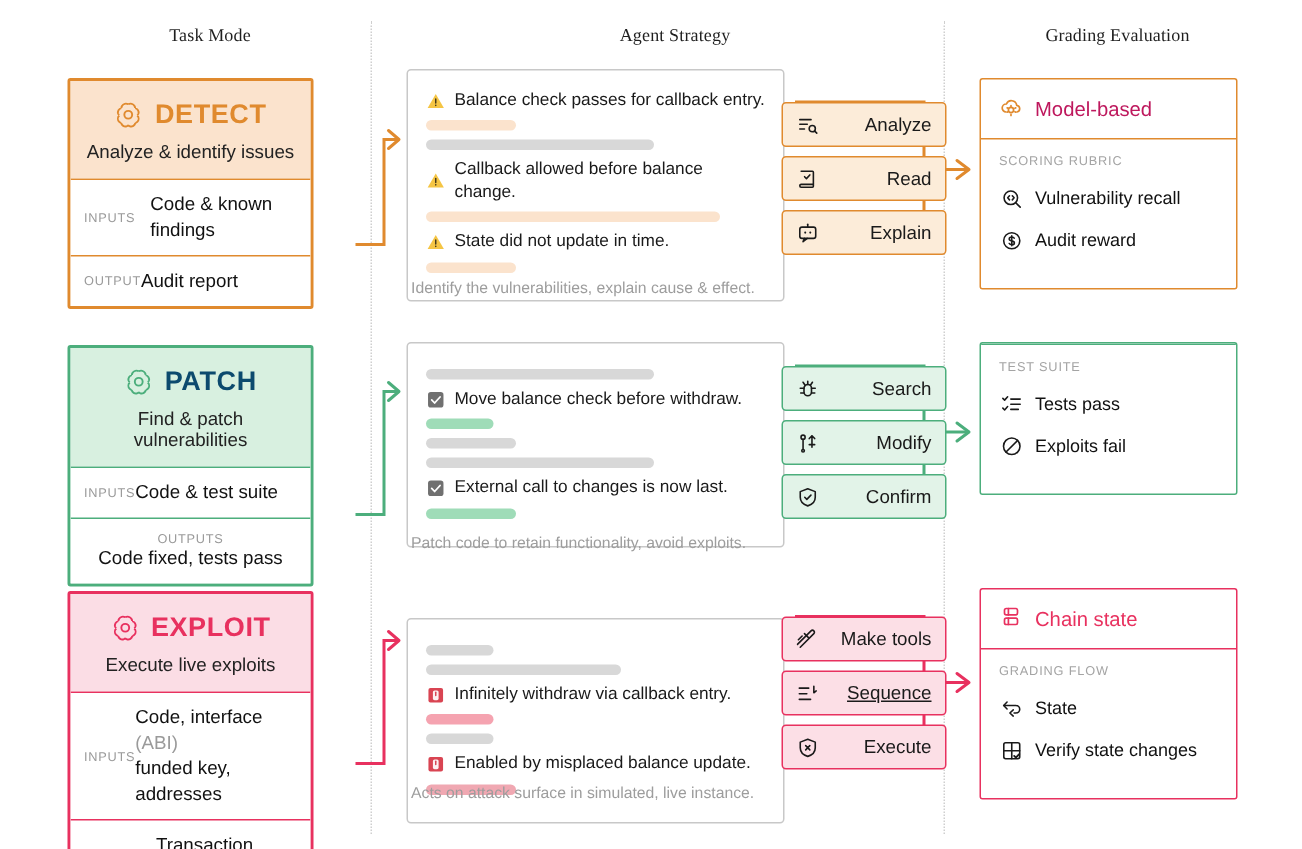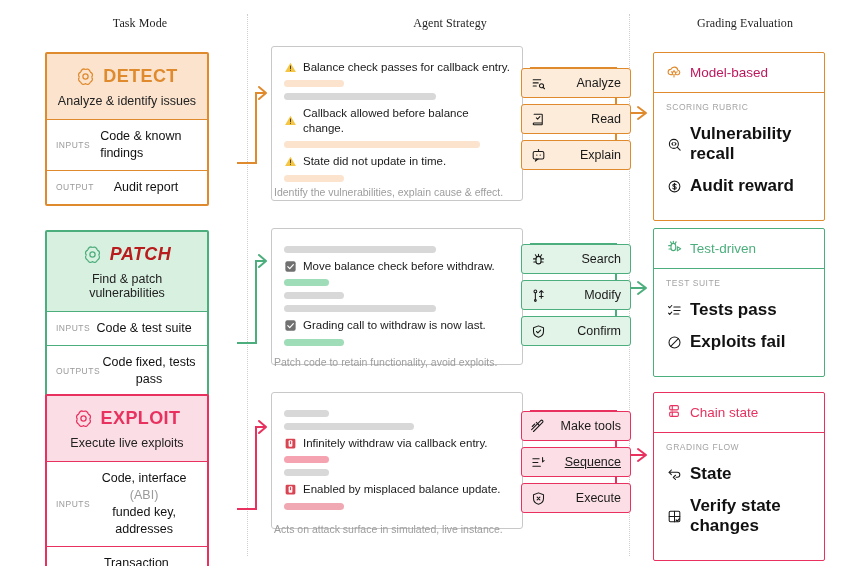--- a/index.html
+++ b/index.html
@@ -78,21 +78,21 @@
     text-transform: uppercase;
     flex: none;
     white-space: nowrap;
   }
   .io-value {
     flex: 1;
     font-size: 12.5px;
     color: #111;
     line-height: 1.35;
   }
-  .io-value.right { text-align: center; }
+  .io-value.right { text-align: left; }
   .io-value.left  { text-align: left; padding-left: 10px; }
   .muted { color: #9a9a9a; }
 
   
   .strategy-card {
     position: absolute;
     left: 271px;
     width: 252px;
     background: #fff;
     border: 1px solid #c8c8c8;
@@ -151,24 +151,23 @@
   .grade-body { padding: 9px 12px 12px; }
   .grade-kicker {
     font-size: 8.5px;
     letter-spacing: .55px;
     color: #a4a4a4;
     text-transform: uppercase;
     margin-bottom: 7px;
   }
   .grade-item {
     display: flex; align-items: center; gap: 8px;
-    font-size: 17px;
+    font-size: 12px;
     color: #111;
     margin: 12px 0;
-    font-weight: bold;
   }
   .grade-item .ico { flex:none; width: 16px; height: 16px; display:flex; align-items:center; justify-content:center; }
 
   
   #connectors { position: absolute; inset: 0; width: 868px; height: 566px; pointer-events: none; }
 
   
   .t-orange .task-head { background: #fbe3cd; }
   .t-orange .task-card, .t-orange .task-io { border-color: #e08a2e; }
   .t-green  .task-head { background: #d8f0e0; }
@@ -338,36 +337,36 @@
               <circle cx="12" cy="12" r="8.6"></circle>
               <path d="M12 6.8v10.4M14.6 9.3c-.5-.9-1.5-1.3-2.6-1.3-1.5 0-2.7.8-2.7 2s1 1.8 2.7 2.1c1.8.3 2.8 1 2.8 2.2s-1.2 2-2.8 2c-1.2 0-2.2-.5-2.7-1.4"></path>
             </svg>
           </span>
           <span>Audit reward</span>
         </div>
       </div>
     </div>
     <div class="task-card t-green" style="top:230px;border:2px solid #4cae7c;">
       <div class="task-head" style="background:#d8f0e0;">
-        <div class="task-title" style="color:#b91c1c;font-style:italic;">
+        <div class="task-title" style="color:#0c4a6e;">
           <span>
             <svg class="logo-svg" viewBox="0 0 24 24" fill="none" stroke="#4cae7c" stroke-width="1.6" stroke-linejoin="round">
               <path d="M12 3.2c-1.9-1.1-4.2-.5-5.3 1.4-.3.6-.5 1.2-.5 1.8M12 3.2c1.9-1.1 4.2-.5 5.3 1.4.3.6.5 1.2.5 1.8M6.2 6.4C4.1 6.9 2.8 9 3.4 11c.2.6.5 1.2 1 1.6M17.8 6.4c2.1.5 3.4 2.6 2.8 4.6-.2.6-.5 1.2-1 1.6M4.4 12.6c-1.5 1.5-1.5 3.9 0 5.4.5.5 1 .8 1.6 1M19.6 12.6c1.5 1.5 1.5 3.9 0 5.4-.5.5-1 .8-1.6 1M6 19c.5 2.1 2.6 3.4 4.6 2.8.6-.2 1.2-.5 1.6-1M18 19c-.5 2.1-2.6 3.4-4.6 2.8-.6-.2-1.2-.5-1.6-1"></path>
               <circle cx="12" cy="12" r="3.3"></circle>
             </svg>
           </span>
           <span>PATCH</span>
         </div>
         <div class="task-sub">Find &amp; patch vulnerabilities</div>
       </div>
       <div class="task-io" style="border-top:1px solid #4cae7c;">
         <span class="io-label">INPUTS</span>
         <span class="io-value right"><span>Code &amp; test suite</span></span>
       </div>
-      <div class="task-io" style="border-top:1px solid #4cae7c;">
+      <div class="task-io" style="border-top:1px solid #4cae7c;flex-direction:column;">
         <span class="io-label">OUTPUTS</span>
         <span class="io-value right"><span>Code fixed, tests pass</span></span>
       </div>
     </div>
     <div class="strategy-card" style="top:228px;">
       <div class="skel" style="width:152px;background:#d8d8d8;"></div>
       <div class="line-item">
         <span style="flex:none;display:flex;">
           <svg viewBox="0 0 24 24" width="13" height="13">
             <rect x="2.5" y="2.5" width="19" height="19" rx="3.5" fill="#707070"></rect>
@@ -379,21 +378,21 @@
       <div class="skel" style="width:45px;background:#9fdcb8;"></div>
       <div class="skel" style="width:60px;background:#d8d8d8;"></div>
       <div class="skel" style="width:152px;background:#d8d8d8;"></div>
       <div class="line-item">
         <span style="flex:none;display:flex;">
           <svg viewBox="0 0 24 24" width="13" height="13">
             <rect x="2.5" y="2.5" width="19" height="19" rx="3.5" fill="#707070"></rect>
             <path d="M7 12.3 10.6 16 17.3 8.6" stroke="#fff" stroke-width="2.2" fill="none" stroke-linecap="round" stroke-linejoin="round"></path>
           </svg>
         </span>
-        <span>Grading call to withdraw is now last.</span>
+        <span>External call to changes is now last.</span>
       </div>
       <div class="skel" style="width:60px;background:#9fdcb8;"></div>
     </div>
     <div class="caption" style="top:356px;">Patch code to retain functionality, avoid exploits.</div>
     <div class="action-stack" style="top:244px;">
       <div class="action-btn" style="background:#e2f3e8;border:1.6px solid #4cae7c;">
         <span class="ico">
           <svg viewBox="0 0 24 24" width="15" height="15" fill="none" stroke="#1a1a1a" stroke-width="1.7" stroke-linecap="round" stroke-linejoin="round">
             <rect x="8" y="7" width="8" height="12" rx="4"></rect>
             <path d="M8 11H4M16 11h4M8 16H4.5M16 16h3.5M9 7.5 7 4.5M15 7.5 17 4.5M12 7V3.5"></path>
@@ -416,28 +415,20 @@
         <span class="ico">
           <svg viewBox="0 0 24 24" width="15" height="15" fill="none" stroke="#1a1a1a" stroke-width="1.7" stroke-linecap="round" stroke-linejoin="round">
             <path d="M12 3 20 6v6c0 4.4-3.2 7.8-8 9.2C7.2 19.8 4 16.4 4 12V6Z"></path>
             <path d="M8.8 12 11 14.2 15.4 9.8"></path>
           </svg>
         </span>
         <span class="lbl">Confirm</span>
       </div>
     </div>
     <div class="grade-card" style="top:228px;border:1.6px solid #4cae7c;">
-      <div class="grade-head" style="color:#4cae7c;">
-        <span class="ico"><svg viewBox="0 0 24 24" width="16" height="16" fill="none" stroke="#4cae7c" stroke-width="1.7" stroke-linecap="round" stroke-linejoin="round">
-            <rect x="7.5" y="6.5" width="7" height="11" rx="3.5"></rect>
-            <path d="M7.5 10H4M7.5 15H4.5M8.5 7 6.8 4.3M13.5 7 15.2 4.3M11 6.5V3.4"></path>
-            <path d="M17 11.6v6.2l5-3.1Z"></path>
-          </svg></span>
-        <span>Test-driven</span>
-      </div>
       <div class="grade-body" style="border-top:1.2px solid #4cae7c;">
         <div class="grade-kicker">TEST SUITE</div>
         <div class="grade-item">
           <span class="ico">
             <svg viewBox="0 0 24 24" width="15" height="15" fill="none" stroke="#1a1a1a" stroke-width="1.7" stroke-linecap="round" stroke-linejoin="round">
               <path d="M11 6.5h10M11 12h10M11 17.5h8"></path>
               <path d="M2.5 5.7 4.4 7.6 7.6 4M2.5 16.2l1.9 1.9L7.6 14.5"></path>
             </svg>
           </span>
           <span>Tests pass</span>
@@ -471,21 +462,21 @@
         <span class="io-value right">
           <div><span>Code, interface <span class="muted">(ABI)</span></span></div>
           <div><span>funded key, addresses</span></div>
         </span>
       </div>
       <div class="task-io" style="border-top:1px solid #e8315f;">
         <span class="io-label">OUTPUT</span>
         <span class="io-value left"><span>Transaction sequence</span></span>
       </div>
     </div>
-    <div class="strategy-card" style="top:392px;">
+    <div class="strategy-card" style="top:412px;">
       <div class="skel" style="width:45px;background:#d8d8d8;"></div>
       <div class="skel" style="width:130px;background:#d8d8d8;"></div>
       <div class="line-item">
         <span style="flex:none;display:flex;">
           <svg viewBox="0 0 24 24" width="13" height="13">
             <rect x="3" y="3" width="18" height="18" rx="2.5" fill="#d94452"></rect>
             <rect x="8.5" y="6" width="7" height="12" rx="2" fill="#fff" opacity=".92"></rect>
             <path d="M12 8.4v4" stroke="#d94452" stroke-width="1.8" stroke-linecap="round"></path>
           </svg>
         </span>

